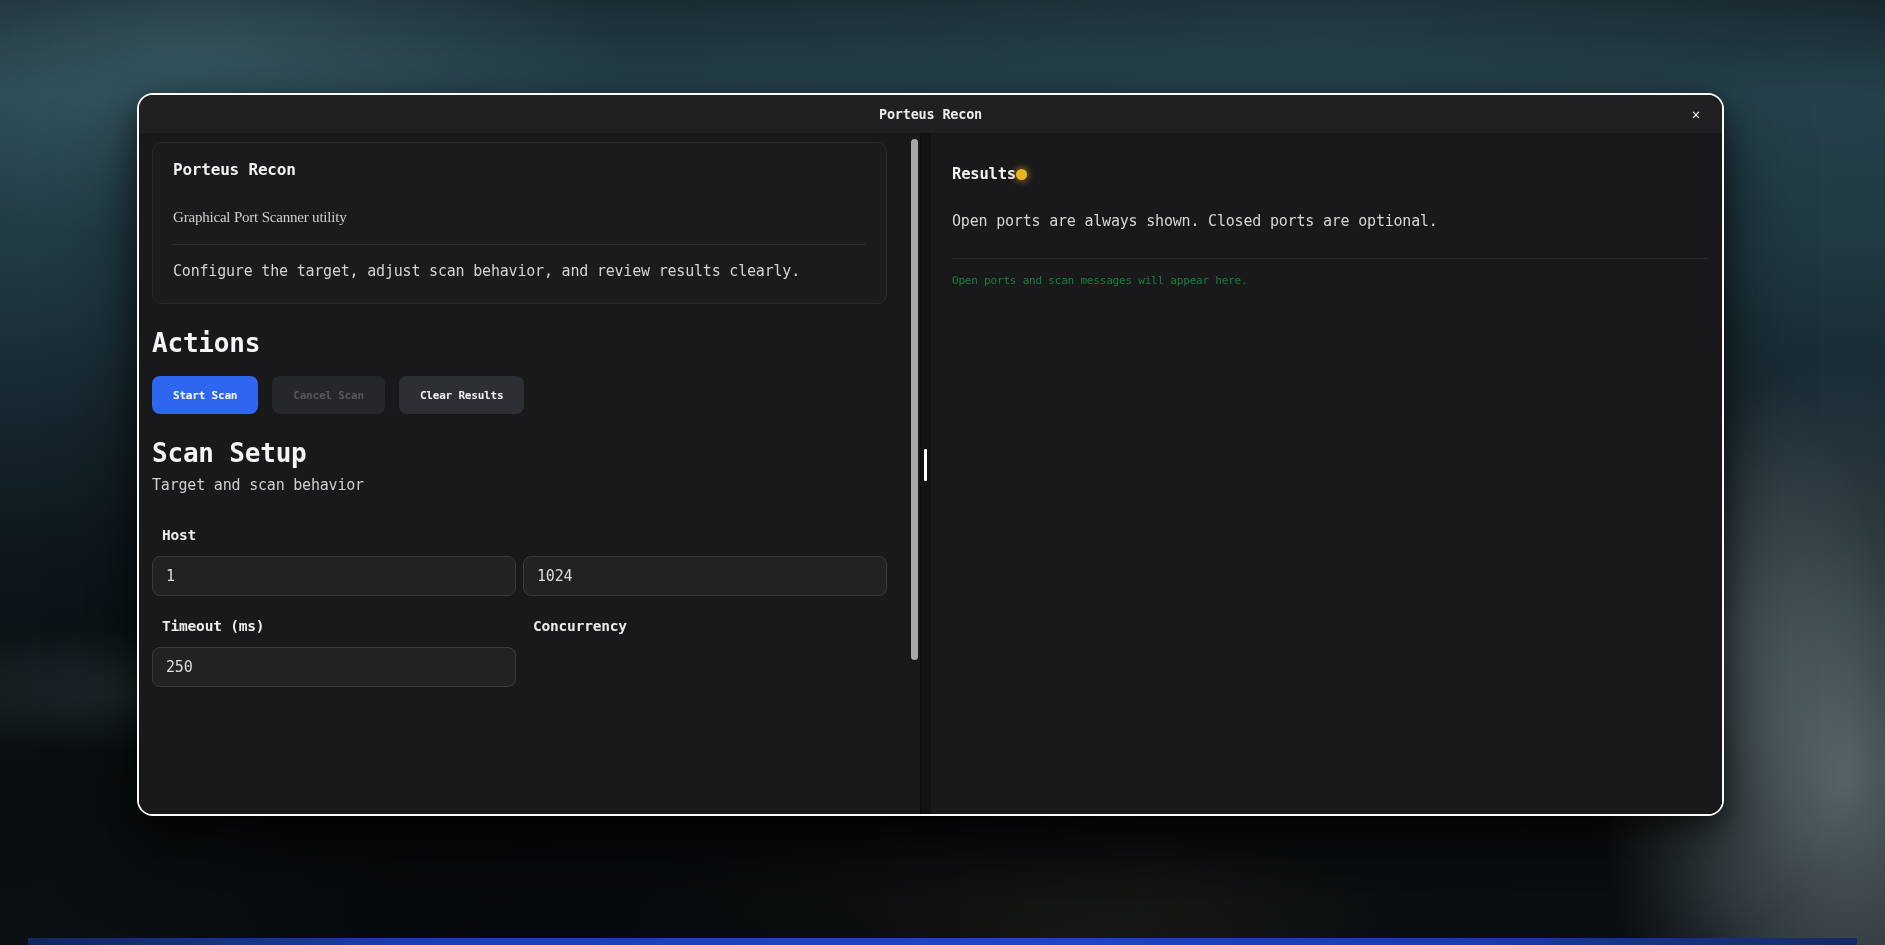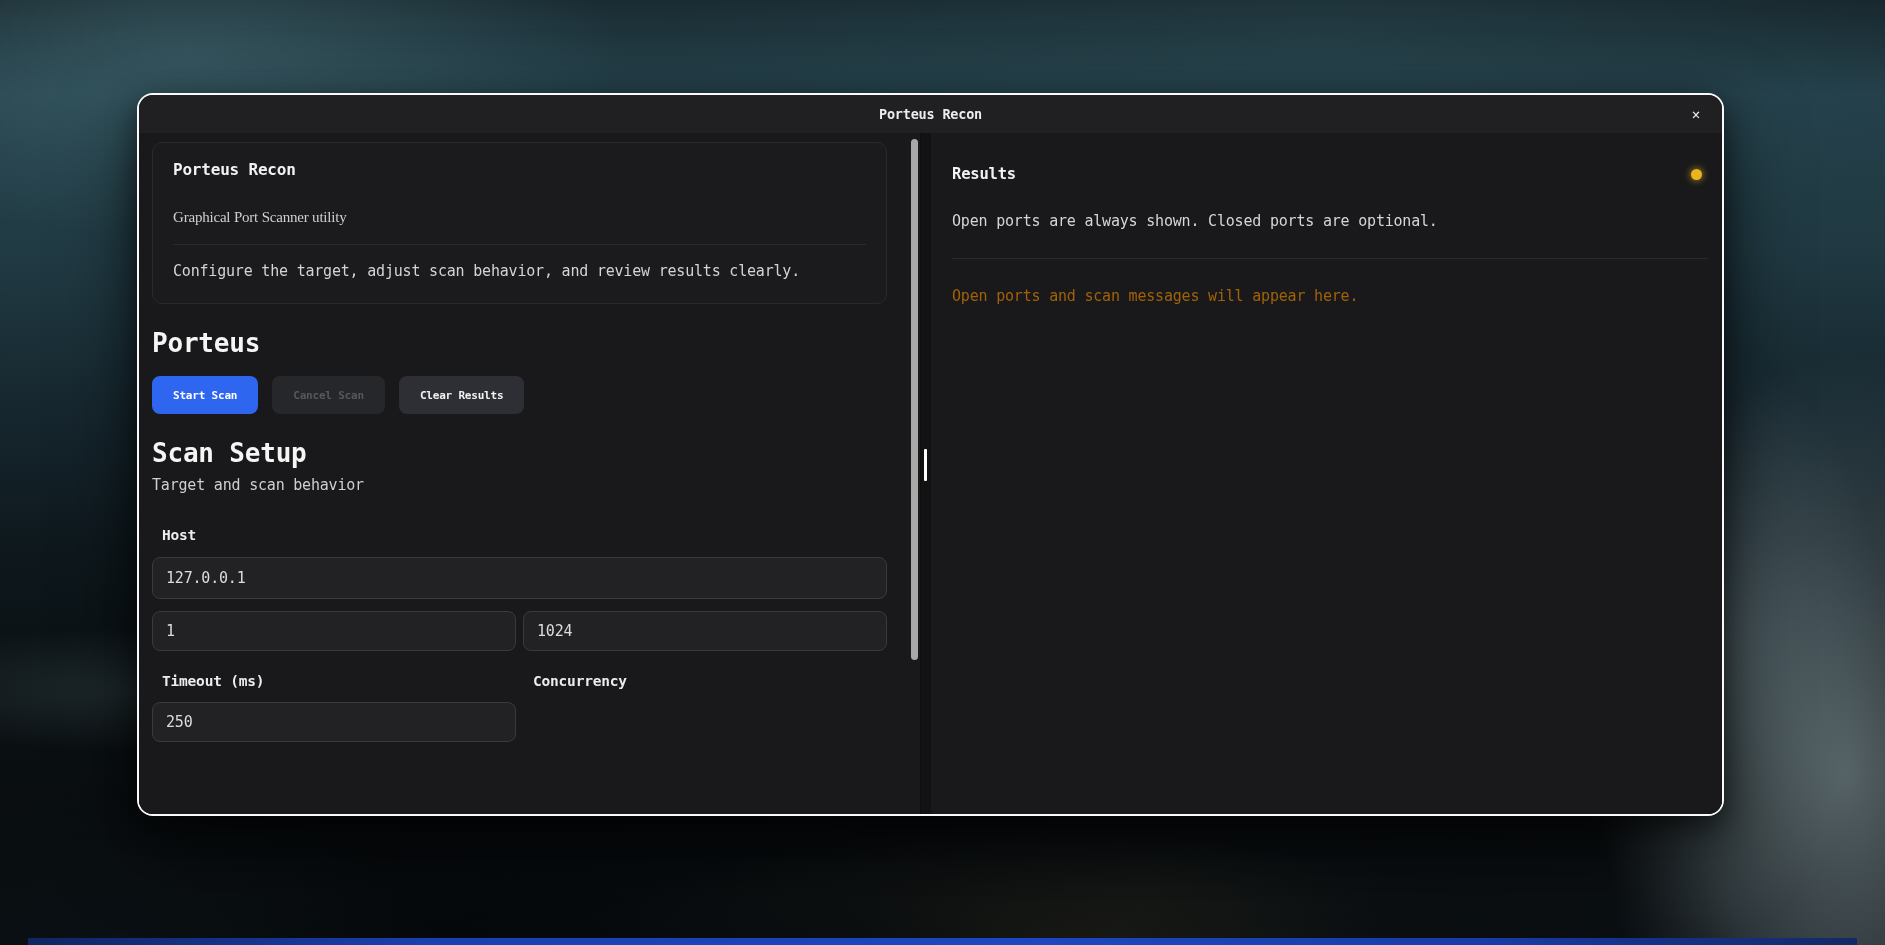--- a/index.html
+++ b/index.html
@@ -80,27 +80,27 @@
   
   .scrollbar-col { flex:none; width:10px; position:relative; background:#19191b; }
   .scroll-thumb { position:absolute; left:1px; top:6px; width:7px; height:521px;
     background:#a8a8a8; border-radius:4px; }
   .splitter { flex:none; width:10px; background:#121214; border-left:1px solid #0d0d0e; position:relative; }
   .splitter-grip { position:absolute; left:3px; top:316px; width:3px; height:32px;
     background:#ffffff; border-radius:1px; }
 
   
   .right-pane { flex:1; min-width:0; background:#19191b; padding:0 14px 0 21px; }
-  .results-header { margin-top:32px; display:flex; align-items:center; justify-content:space-between; }
+  .results-header { margin-top:32px; display:flex; align-items:center; }
   .results-title { font-size:15.5px; font-weight:700; color:#f2f2f2; line-height:19px; }
   .status-dot { width:11px; height:11px; border-radius:50%; background:#e9b41c;
     box-shadow:0 0 7px 1px rgba(235,182,32,.6); margin-right:6px; }
   .results-hint { margin-top:28px; font-size:15px; color:#d6d6d6; line-height:19px; }
   .results-divider { margin-top:27px; height:1px; background:#2a2a2d; }
-  .results-placeholder { margin-top:28px; font-size:15px; color:#a16207; line-height:19px; }
+  .results-placeholder { margin-top:12px; font-size:11px; color:#15803d; line-height:19px; }
 </style>
 </head>
 <body>
 
 <div class="desktop">
   <div class="cliff"></div>
   <div class="sea-strip"></div>
 
   <div class="window">
 
@@ -115,33 +115,32 @@
 
       <div class="left-pane">
 
         <div class="info-card">
           <div class="card-title">Porteus Recon</div>
           <div class="card-subtitle">Graphical Port Scanner utility</div>
           <div class="card-divider"></div>
           <div class="card-desc">Configure the target, adjust scan behavior, and review results clearly.</div>
         </div>
 
-        <div class="section-heading">Porteus</div>
+        <div class="section-heading">Actions</div>
 
         <div class="buttons-row">
           <button class="btn btn-primary">Start Scan</button>
           <button class="btn btn-disabled">Cancel Scan</button>
           <button class="btn btn-plain">Clear Results</button>
         </div>
 
         <div class="section-heading">Scan Setup</div>
         <div class="section-subtitle">Target and scan behavior</div>
 
         <div class="field-label lbl-host">Host</div>
-        <input class="text-input" type="text" value="127.0.0.1" style="">
 
         <div class="form-grid inputs-row">
           <input class="text-input" type="text" value="1" style="">
           <input class="text-input" type="text" value="1024" style="">
         </div>
 
         <div class="form-grid labels-row">
           <div class="field-label">Timeout (ms)</div>
           <div class="field-label">Concurrency</div>
         </div>

